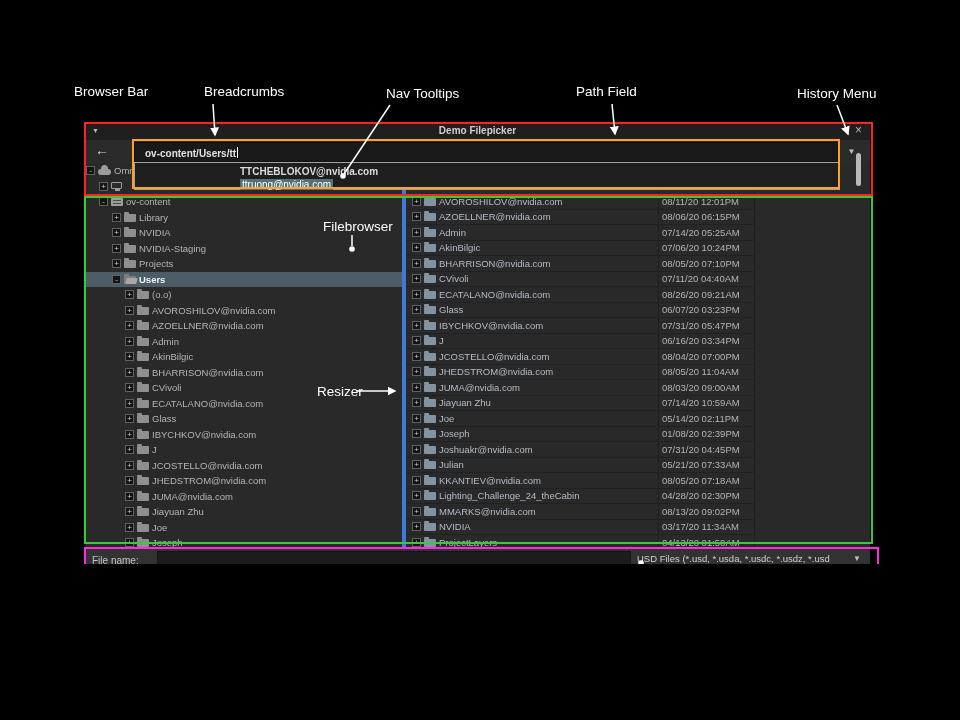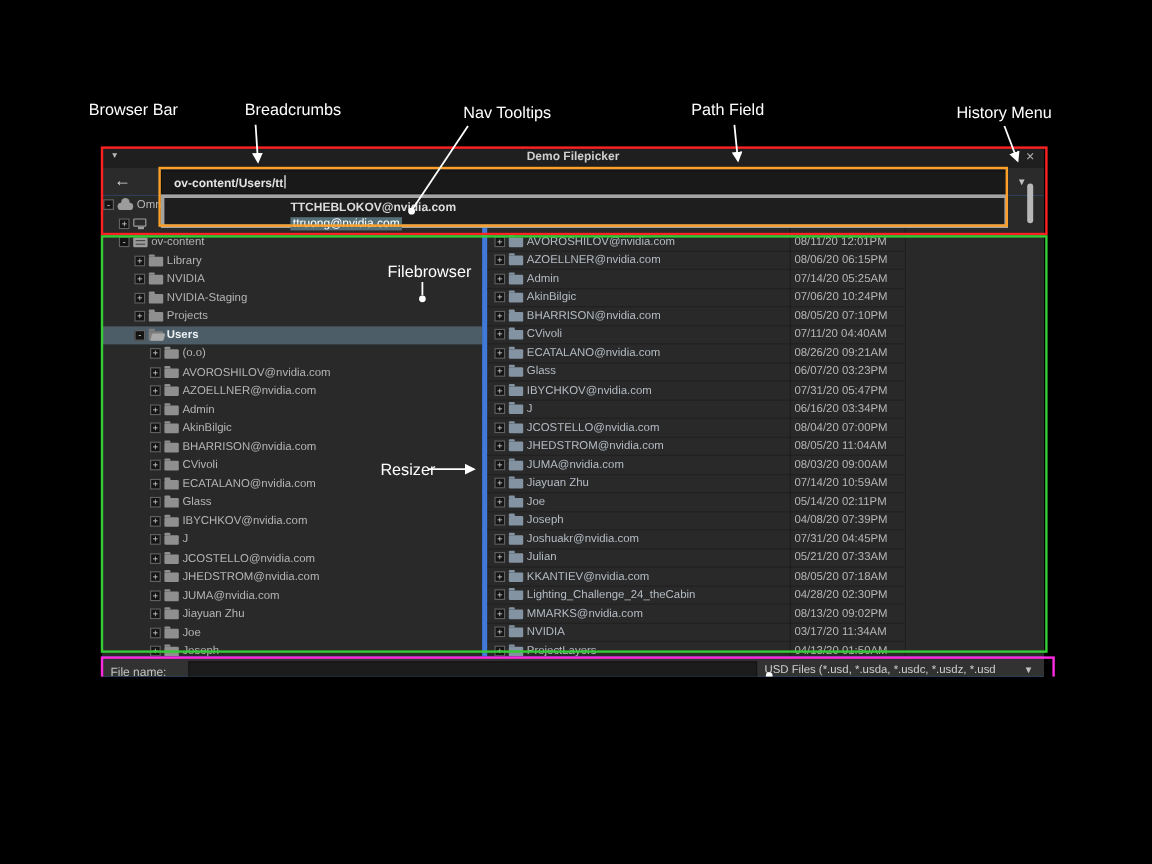--- a/index.html
+++ b/index.html
@@ -12,39 +12,39 @@
   
   .box{position:absolute;border:2px solid;pointer-events:none;z-index:20;box-sizing:border-box;}
   .box.red{left:84px;top:122px;width:789px;height:74px;border-color:#ff2222;}
   .box.orange{left:132px;top:139px;width:708px;height:50px;border-color:#ffa028;}
   .box.green{left:84px;top:196px;width:789px;height:348px;border-color:#35cc35;}
   .box.magenta{left:84px;top:547px;width:795px;height:49px;border-color:#ff2be2;}
 
   .lines{position:absolute;left:0;top:0;z-index:25;pointer-events:none;}
 
   
-  .window{position:absolute;left:85px;top:123px;width:785px;height:472px;background:#3b82f6;z-index:5;}
+  .window{position:absolute;left:85px;top:123px;width:785px;height:472px;background:#4d7c0f;z-index:5;}
   .titlebar{position:absolute;left:0;top:0;right:0;height:17px;background:#1f1f1f;}
   .tb-caret{position:absolute;left:7px;top:4px;font-size:7px;color:#b5b5b5;}
   .tb-title{position:absolute;left:0;right:0;top:2px;text-align:center;font-size:10px;font-weight:bold;color:#cfcfcf;}
   .tb-close{position:absolute;right:8px;top:0px;font-size:12px;color:#b5b5b5;}
 
   .toolbar{position:absolute;left:0;top:17px;right:0;height:23px;background:#2b2b2b;}
   .back{position:absolute;left:10px;top:2px;font-size:14px;color:#d5d5d5;}
   .pathfield{position:absolute;left:49px;top:2px;width:706px;height:20px;background:#191919;
              border:1px solid #101010;box-sizing:border-box;white-space:nowrap;line-height:18px;}
   .pathtext{display:inline-block;margin-left:10px;font-size:10px;font-weight:bold;color:#e3e3e3;}
   .caret{display:inline-block;width:1px;height:11px;background:#fff;vertical-align:-1px;margin-left:1px;}
   .histbtn{position:absolute;left:758px;top:2px;width:17px;height:20px;text-align:center;line-height:20px;
            font-size:8px;color:#c0c0c0;}
   .vthumb{position:absolute;left:771px;top:30px;width:5px;height:33px;background:#b8b8b8;border-radius:2.5px;z-index:8;}
 
   
   .dropdown{position:absolute;left:49px;top:39px;width:706px;height:28px;background:#1e1e1e;
-            border:3px solid #a3a3a3;box-sizing:border-box;z-index:7;}
+            border:1px solid #a3a3a3;box-sizing:border-box;z-index:7;}
   .dd-row{height:13px;line-height:13px;padding-left:105px;white-space:nowrap;}
   .dd-txt{font-size:10px;color:#dcdcdc;}
   .dd-txt.b{font-weight:bold;}
   .dd-txt.hl{background:#567078;color:#fff;padding:0 2px;}
 
   
   .main{position:absolute;left:0;top:40px;width:785px;height:384px;}
   .tree{position:absolute;left:0;top:0;width:317px;height:384px;background:#292929;overflow:hidden;}
   .resizer{position:absolute;left:317px;top:0;width:4px;height:384px;background:#4179d8;}
   .list{position:absolute;left:321px;top:0;width:464px;height:384px;background:#292929;overflow:hidden;}
@@ -348,21 +348,21 @@
             <div class="lrow">
               <span class="exp">+</span>
               <span class="icn folder"></span>
               <span class="lbl">Joe</span>
               <span class="date">05/14/20 02:11PM</span>
             </div>
             <div class="lrow">
               <span class="exp">+</span>
               <span class="icn folder"></span>
               <span class="lbl">Joseph</span>
-              <span class="date">04/08/20 07:39PM</span>
+              <span class="date">01/08/20 02:39PM</span>
             </div>
             <div class="lrow">
               <span class="exp">+</span>
               <span class="icn folder"></span>
               <span class="lbl">Joshuakr@nvidia.com</span>
               <span class="date">07/31/20 04:45PM</span>
             </div>
             <div class="lrow">
               <span class="exp">+</span>
               <span class="icn folder"></span>

